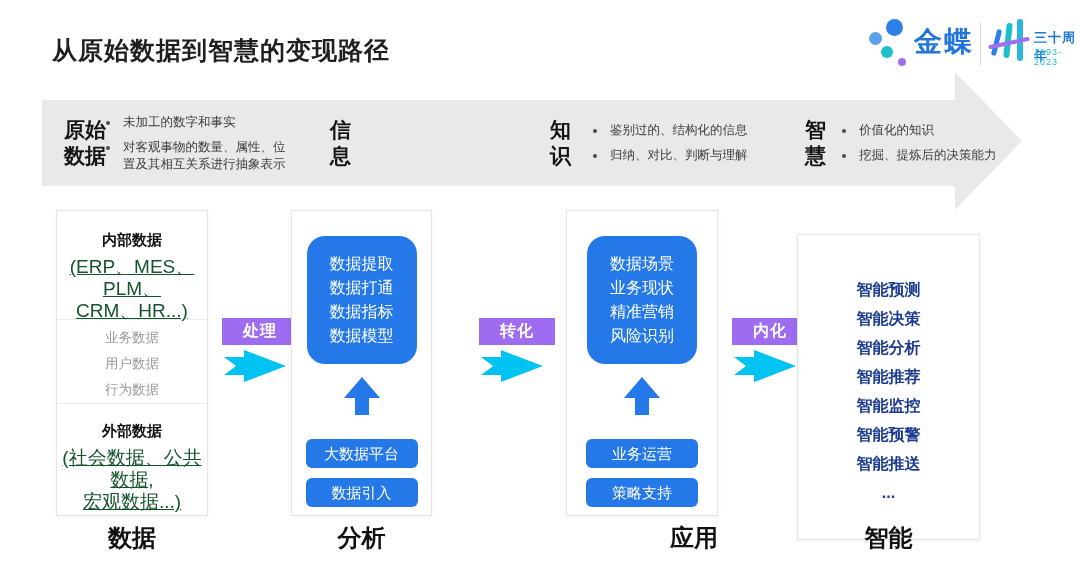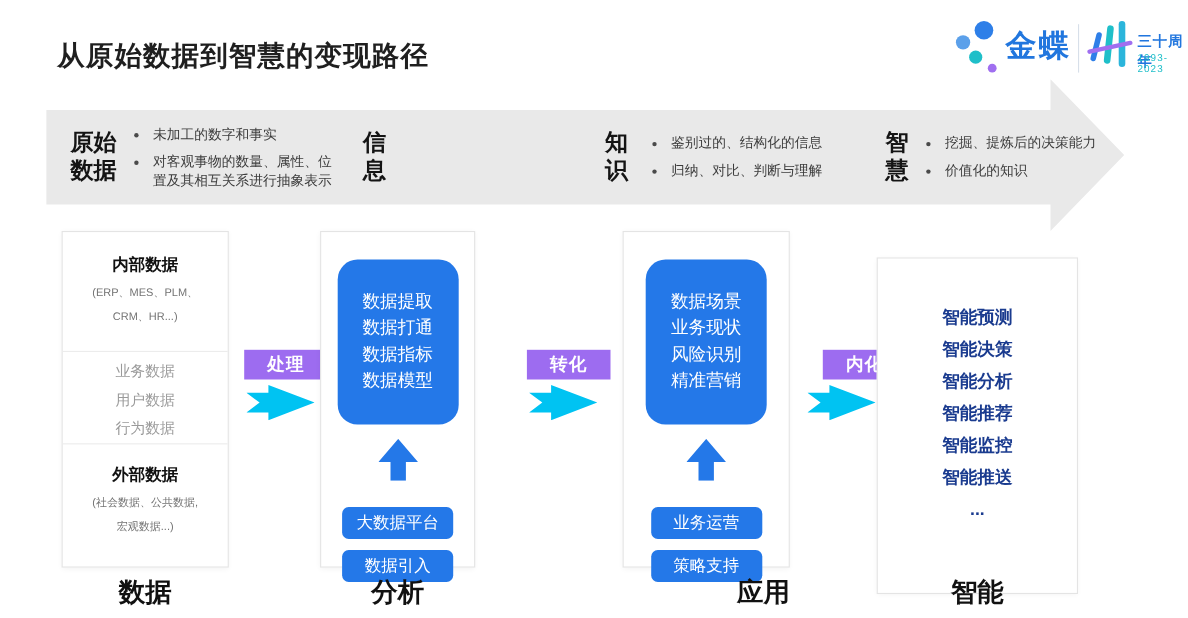--- a/index.html
+++ b/index.html
@@ -31,21 +31,21 @@
   .s3{left:153px;top:5px;width:6px;height:42px;background:#2BB5DB;border-radius:3px;}
   .s4{left:124px;top:27px;width:42px;height:4px;background:#A06FF0;border-radius:2px;transform:rotate(-12deg);}
   .logo-ann1{position:absolute;left:170px;top:15px;font-size:13px;font-weight:bold;color:#2176DE;letter-spacing:1px;}
   .logo-ann2{position:absolute;left:170px;top:33px;font-size:9px;color:#1FBFC9;letter-spacing:1px;}
 
   
   .band{position:absolute;left:42px;top:72px;width:983px;height:138px;}
 
   
   .stage{position:absolute;top:100px;height:86px;display:flex;align-items:center;}
-  .st1{left:64px;gap:16px;}
+  .st1{left:64px;}
   .st2{left:330px;gap:22px;}
   .st3{left:550px;gap:22px;}
   .st4{left:805px;gap:16px;}
   .stage-h{font-size:21px;font-weight:bold;line-height:26px;color:#141414;}
   .stage-h span{display:block;}
   .stage-b{display:flex;flex-direction:column;gap:8px;margin:0;padding:0;list-style:none;}
   .stage-b li{display:flex;gap:13px;align-items:flex-start;font-size:12.5px;line-height:17px;color:#3c3c3c;}
   .st1 .stage-b li span{width:172px;}
   .dot{width:4px;height:4px;border-radius:50%;background:#4a4a4a;margin-top:7px;flex:none;}
 
@@ -54,37 +54,37 @@
        box-shadow:0 1px 5px rgba(0,0,0,.05);box-sizing:border-box;text-align:center;}
   .col1{left:56px;width:152px;}
   .col2{left:291px;width:141px;}
   .col3{left:566px;width:152px;}
   .col4{left:797px;width:183px;margin-top:24px;}
 
   .sec1{height:109px;border-bottom:1px solid #ececec;padding-top:20px;box-sizing:border-box;}
   .sec2{height:84px;border-bottom:1px solid #ececec;padding-top:5px;box-sizing:border-box;}
   .sec3{padding-top:18px;}
   .sec-title{font-size:15px;font-weight:bold;color:#111;}
-  .sec-sub{font-size:10px;color:#737373;line-height:22px;margin-top:6px;}
+  .sec-sub{font-size:19px;color:#14532d;line-height:22px;margin-top:6px;text-decoration:underline;}
   .gray-item{font-size:13.5px;color:#9a9a9a;line-height:26px;}
 
   .bigbox{width:110px;margin:25px auto 0;background:#2478E8;border-radius:18px;
-          padding:27px 0;color:#fff;font-size:16px;line-height:24px;}
+          padding:16px 0;color:#fff;font-size:16px;line-height:24px;}
   .upwrap{margin-top:13px;line-height:0;}
-  .btn{width:101px;height:29px;margin:10px auto 0;background:#2478E8;border-radius:6px;
+  .btn{width:112px;height:29px;margin:10px auto 0;background:#2478E8;border-radius:6px;
        color:#fff;font-size:15px;line-height:29px;}
   .btn-first{margin-top:24px;}
 
   .smart-list{padding-top:40px;}
   .smart-list div{font-size:16px;font-weight:bold;color:#1A3B8F;line-height:29px;}
 
   
   .conn-label{position:absolute;top:318px;background:#9D6CF0;color:#fff;
               font-size:16px;font-weight:bold;padding:3px 21px;letter-spacing:1px;}
-  .cl1{left:222px;} .cl2{left:479px;} .cl3{left:748px;}
+  .cl1{left:222px;} .cl2{left:479px;} .cl3{left:732px;}
   .flow{position:absolute;top:350px;width:62px;height:32px;}
   .fa1{left:224px;} .fa2{left:481px;} .fa3{left:734px;}
 
   
   .col-label{position:absolute;top:522px;text-align:center;font-size:24px;font-weight:bold;color:#111;}
   .lb1{left:56px;width:152px;}
   .lb2{left:291px;width:141px;}
   .lb3{left:566px;width:152px;text-align:right;}
   .lb4{left:797px;width:183px;}
 </style>
@@ -160,25 +160,25 @@
   </div>
 
   <div class="stage st4">
     <div class="stage-h">
       <span>智</span>
         <span>慧</span>
     </div>
     <ul class="stage-b">
       <li>
           <i class="dot"></i>
+          <span>价值化的知识</span>
+        </li>
+      <li>
+          <i class="dot"></i>
           <span>挖掘、提炼后的决策能力</span>
-        </li>
-      <li>
-          <i class="dot"></i>
-          <span>价值化的知识</span>
         </li>
     </ul>
   </div>
 
   <div class="col col1">
     <div class="sec1">
       <div class="sec-title">内部数据</div>
       <div class="sec-sub">
         <div>(ERP、MES、PLM、</div>
         <div>CRM、HR...)</div>
@@ -221,22 +221,22 @@
 
   <div class="conn-label cl2">转化</div>
   <svg class="flow fa2" viewBox="0 0 62 32">
     <polygon points="0,7 20,7 20,0 62,16 20,32 20,25 0,25 12,16" fill="#00C3F2"></polygon>
   </svg>
 
   <div class="col col3">
     <div class="bigbox">
       <div>数据场景</div>
       <div>业务现状</div>
+      <div>精准营销</div>
       <div>风险识别</div>
-      <div>精准营销</div>
     </div>
     <div class="upwrap">
       <svg width="36" height="38" viewBox="0 0 36 38">
         <polygon points="18,0 36,21 25,21 25,38 11,38 11,21 0,21" fill="#2478E8"></polygon>
       </svg>
     </div>
     <div class="btn btn-first">业务运营</div>
     <div class="btn">策略支持</div>
   </div>
 
@@ -245,20 +245,21 @@
     <polygon points="0,7 20,7 20,0 62,16 20,32 20,25 0,25 12,16" fill="#00C3F2"></polygon>
   </svg>
 
   <div class="col col4">
     <div class="smart-list">
       <div>智能预测</div>
       <div>智能决策</div>
       <div>智能分析</div>
       <div>智能推荐</div>
       <div>智能监控</div>
+      <div>智能预警</div>
       <div>智能推送</div>
       <div>...</div>
     </div>
   </div>
 
   <div class="col-label lb1">数据</div>
   <div class="col-label lb2">分析</div>
   <div class="col-label lb3">应用</div>
   <div class="col-label lb4">智能</div>
 

